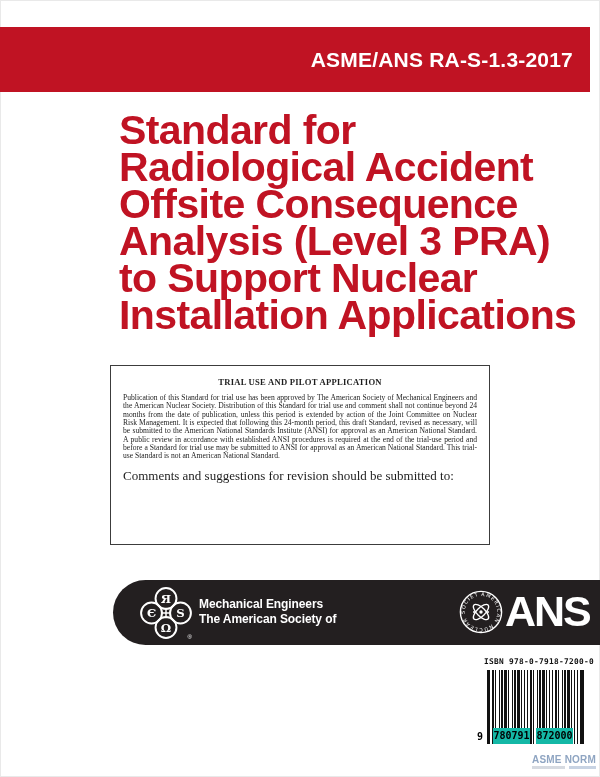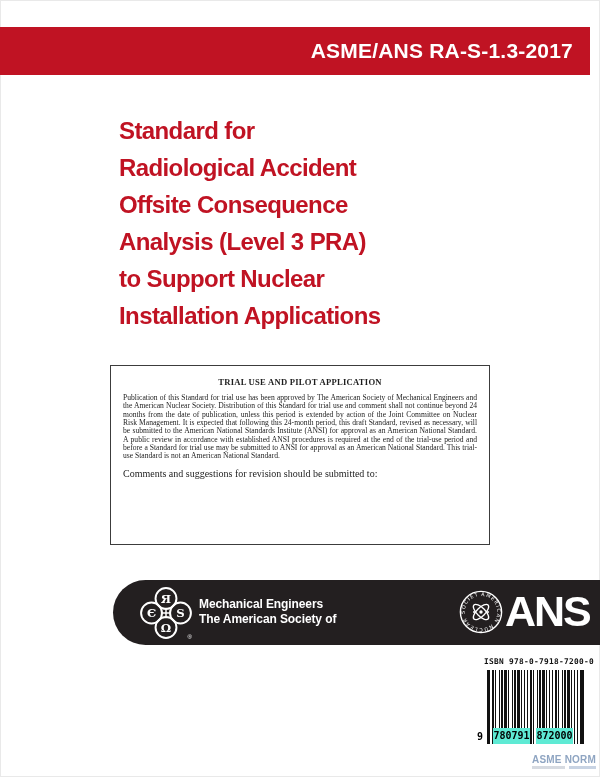--- a/index.html
+++ b/index.html
@@ -10,50 +10,50 @@
   * { box-sizing: border-box; }
   html, body { margin: 0; padding: 0; background: #fff; }
   .page {
     position: relative; width: 600px; height: 777px; background: #fff;
     overflow: hidden; font-family: "Liberation Sans", sans-serif;
     box-shadow: inset 0 0 0 1px #e9e9e9;
   }
 
   
   .top-banner {
-    position: absolute; left: 0; top: 27px; width: 590px; height: 48px;
+    position: absolute; left: 0; top: 27px; width: 590px; height: 65px;
     background: var(--red);
     display: flex; align-items: center; justify-content: flex-end;
     padding-right: 17px;
   }
   .top-banner .code {
     color: #fff; font-weight: bold; font-size: 21px; letter-spacing: 0.2px;
   }
 
   
   .title {
     position: absolute; left: 119px; top: 112px; width: 470px;
-    color: var(--red); font-weight: bold; font-size: 24px; line-height: 37px;
+    color: var(--red); font-weight: bold; font-size: 41px; line-height: 37px;
     letter-spacing: -0.6px; white-space: pre-line;
   }
 
   
   .notice {
     position: absolute; left: 110px; top: 365px; width: 380px; height: 180px;
     border: 1px solid #3c3c3c; padding: 11px 12px 2px;
     font-family: "Liberation Serif", serif; color: #1d1d1d;
   }
   .notice .heading {
     margin: 0 0 7px; text-align: center; font-weight: bold;
     font-size: 8.6px; letter-spacing: 0.25px;
   }
   .notice .body {
     margin: 0 0 7px; font-size: 7.6px; line-height: 8.35px; text-align: justify;
   }
-  .notice .comments { margin: 0 0 7px; font-size: 10px; }
+  .notice .comments { margin: 0 0 7px; font-size: 13px; }
   .notice .address { margin: 0; font-size: 7.6px; line-height: 8.6px; white-space: pre-line; }
 
   
   .footer-banner {
     position: absolute; left: 113px; top: 580px; width: 487px; height: 65px;
     background: var(--banner-black); border-radius: 33px 0 0 33px;
   }
   .asme-logo { position: absolute; left: 25px; top: 5px; width: 56px; height: 56px; }
   .asme-name {
     position: absolute; left: 86px; top: 17px; color: #fff; font-weight: bold;
@@ -77,21 +77,21 @@
     border-left: 2px solid #111; border-right: 2px solid #111;
     background: repeating-linear-gradient(90deg,
       #111 0 1.5px, #fff 1.5px 3px, #111 3px 5.5px, #fff 5.5px 6.5px,
       #111 6.5px 7.5px, #fff 7.5px 10px, #111 10px 11px, #fff 11px 12.5px);
   }
   .ean .lead {
     position: absolute; left: 1px; top: 61px;
     font-family: "DejaVu Sans Mono", monospace; font-weight: bold; font-size: 10px;
   }
   .ean .grp {
-    position: absolute; top: 58px; height: 16px; background: #5eead4;
+    position: absolute; top: 58px; height: 16px; background: #14b8a6;
     font-family: "DejaVu Sans Mono", monospace; font-weight: bold;
     font-size: 10px; line-height: 15px; text-align: center;
   }
   .ean .g1 { left: 17px; width: 37px; }
   .ean .g2 { left: 60px; width: 37px; }
 
   .order-barcode { position: absolute; left: 370px; top: 687px; width: 92px; }
   .order-barcode .bars2 {
     height: 27px;
     border-left: 2px solid #111; border-right: 2px solid #111;

